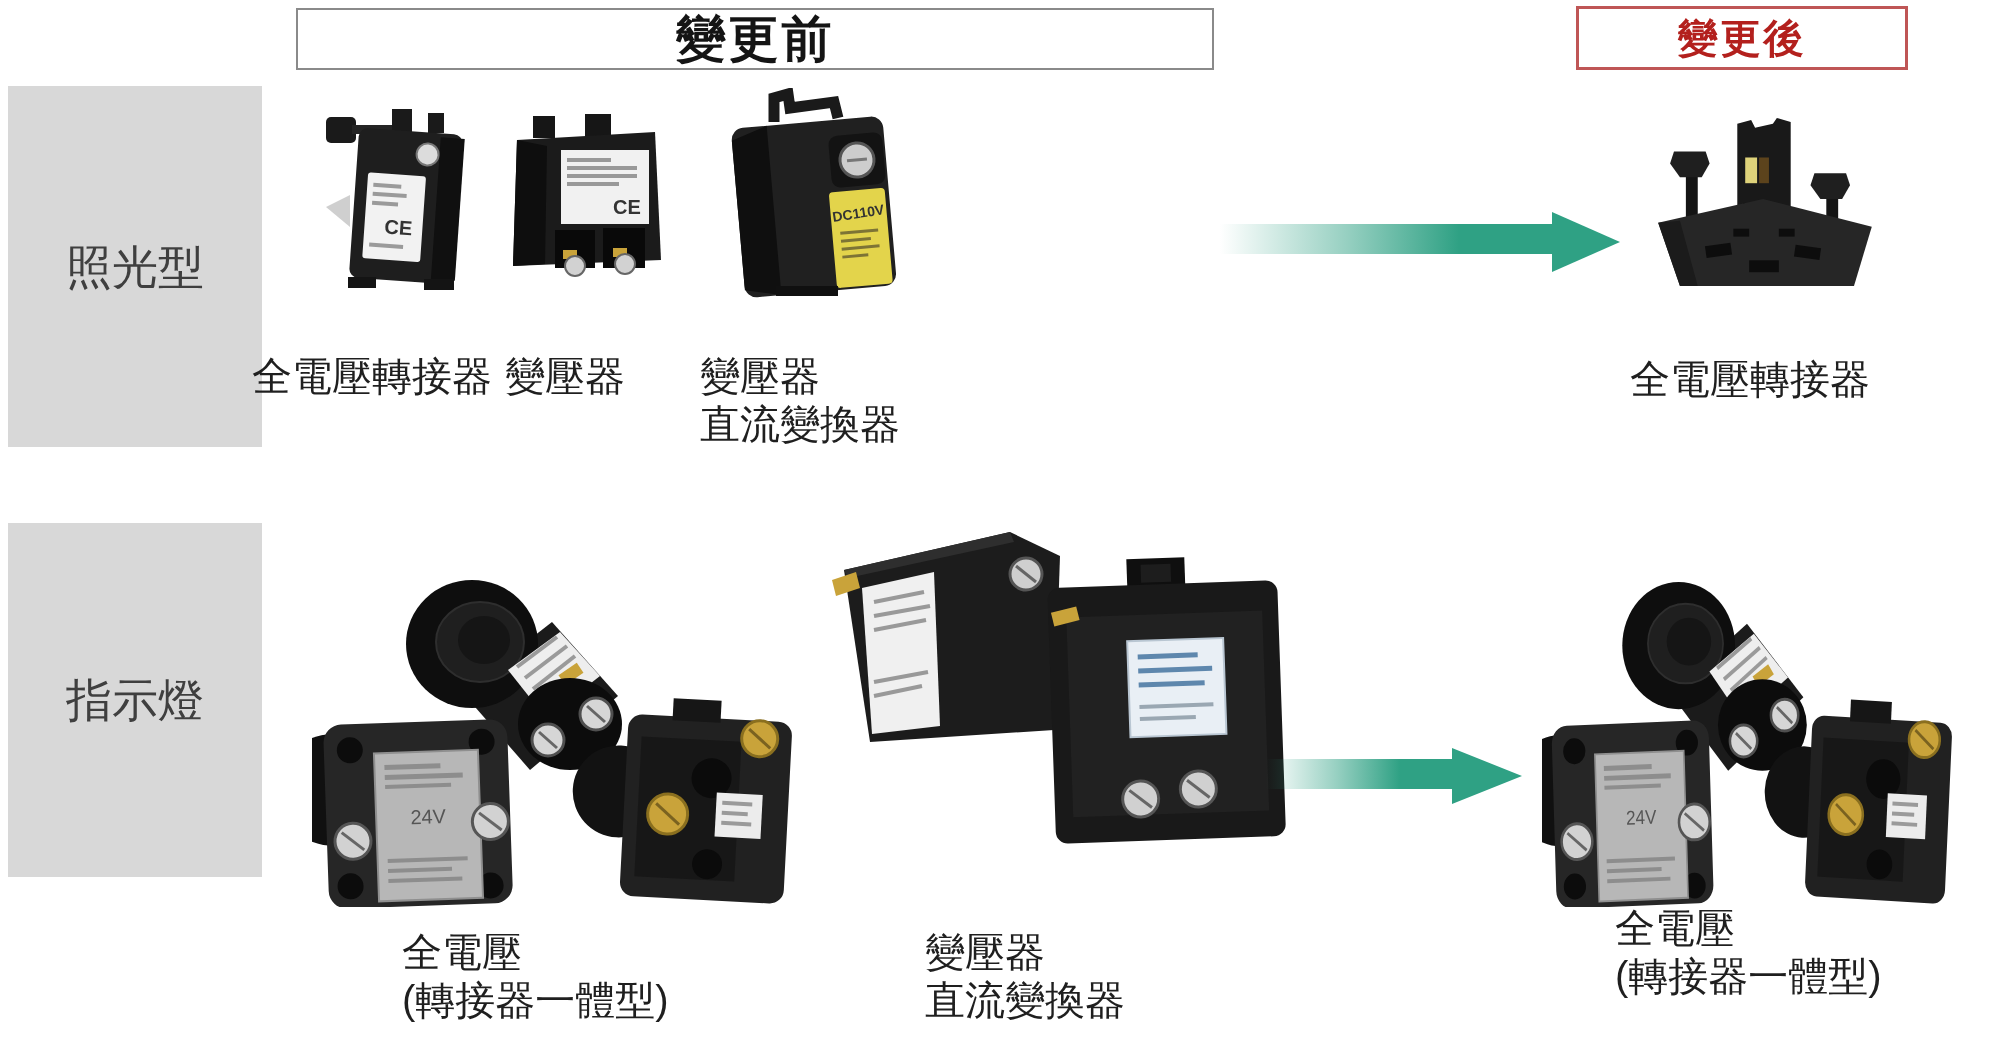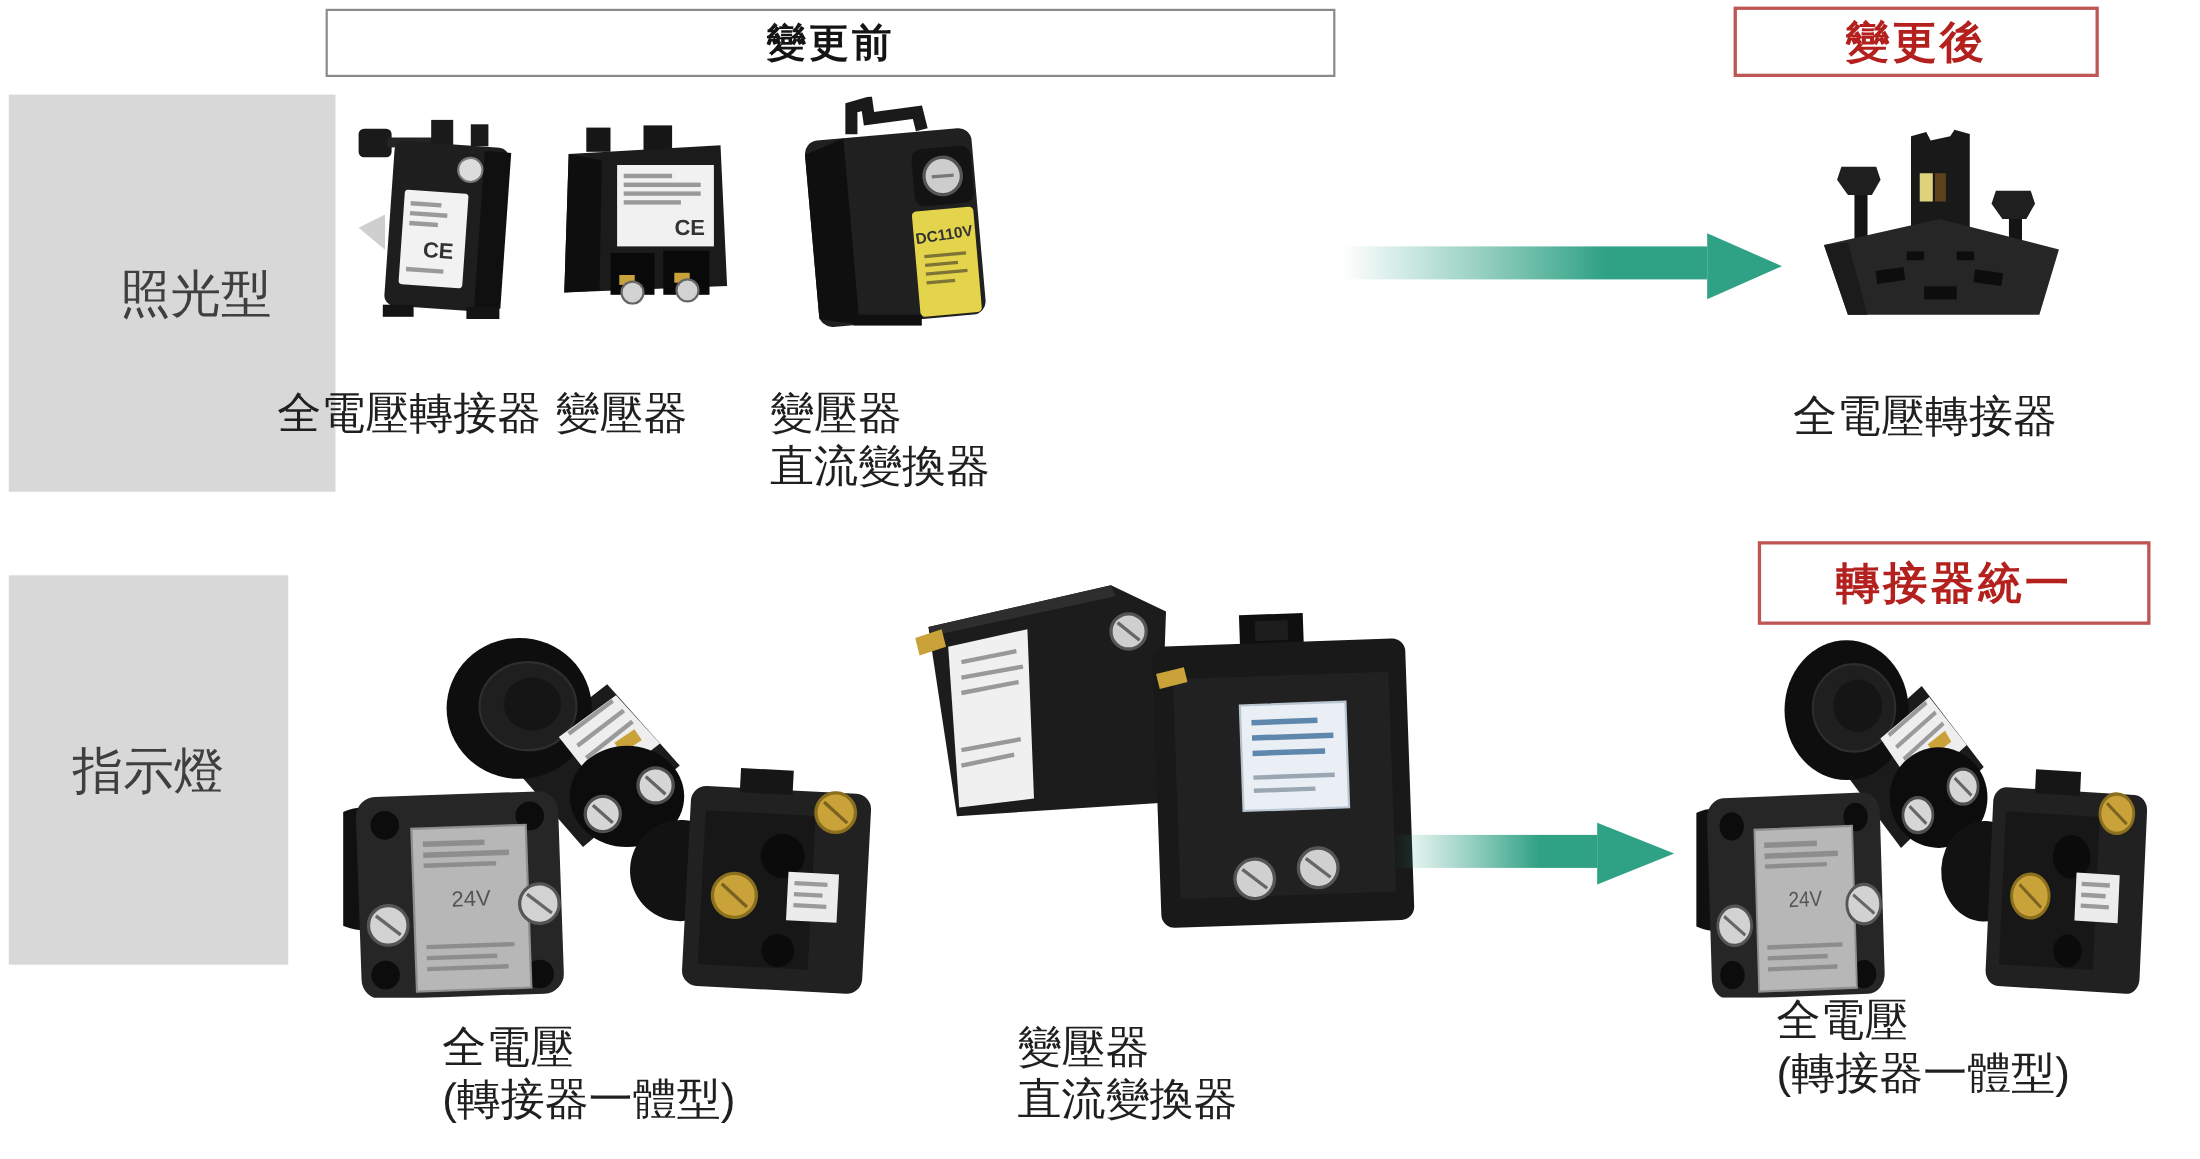--- a/index.html
+++ b/index.html
@@ -5,31 +5,31 @@
   html,body{margin:0;padding:0;background:#ffffff;}
   .canvas{
     position:relative;width:2000px;height:1054px;background:#ffffff;overflow:hidden;
     font-family:"Liberation Sans","DejaVu Sans",sans-serif;color:#1f1f1f;
   }
   .hdr-box{
     position:absolute;display:flex;align-items:center;justify-content:center;
     background:#ffffff;box-sizing:border-box;
   }
   .before-box{left:296px;top:8px;width:918px;height:62px;border:2px solid #8a8a8a;}
-  .before-box span{font-size:36px;font-weight:bold;color:#141414;letter-spacing:3px;}
+  .before-box span{font-size:50px;font-weight:bold;color:#141414;letter-spacing:3px;}
   .red-box{border:3px solid #bf5656;}
   .after-box{left:1576px;top:6px;width:332px;height:64px;}
   .unify-box{left:1598px;top:492px;width:357px;height:76px;}
   .red-box span{font-size:40px;font-weight:bold;color:#b3201d;letter-spacing:3px;}
   .side-box{
     position:absolute;left:8px;width:254px;background:#d8d8d8;
     display:flex;flex-direction:column;align-items:center;justify-content:center;
     font-size:46px;font-weight:500;color:#3f3f3f;line-height:60px;text-align:center;
   }
-  .side-1{top:86px;height:361px;padding-left:43px;}
+  .side-1{top:86px;height:361px;}
   .side-2{top:523px;height:354px;}
   .plabel{
     position:absolute;text-align:left;font-size:40px;color:#1f1f1f;line-height:48px;
   }
   .photo{position:absolute;}
   svg text{font-family:"Liberation Sans","DejaVu Sans",sans-serif;}
 </style>
 </head>
 <body>
 
@@ -222,23 +222,20 @@
       </symbol>
     </defs>
   </svg>
 
   <div class="hdr-box before-box">
     <span>變更前</span>
   </div>
   <div class="hdr-box red-box after-box">
     <span>變更後</span>
   </div>
-  <div class="hdr-box red-box unify-box">
-    <span>轉接器統一</span>
-  </div>
 
   <div class="side-box side-1">
     <div>照光型</div>
   </div>
   <div class="side-box side-2">
     <div>指示燈</div>
   </div>
 
   <svg class="photo" style="left:320px;top:105px" width="160" height="185">
     <use href="#sym-adapter1"></use>

